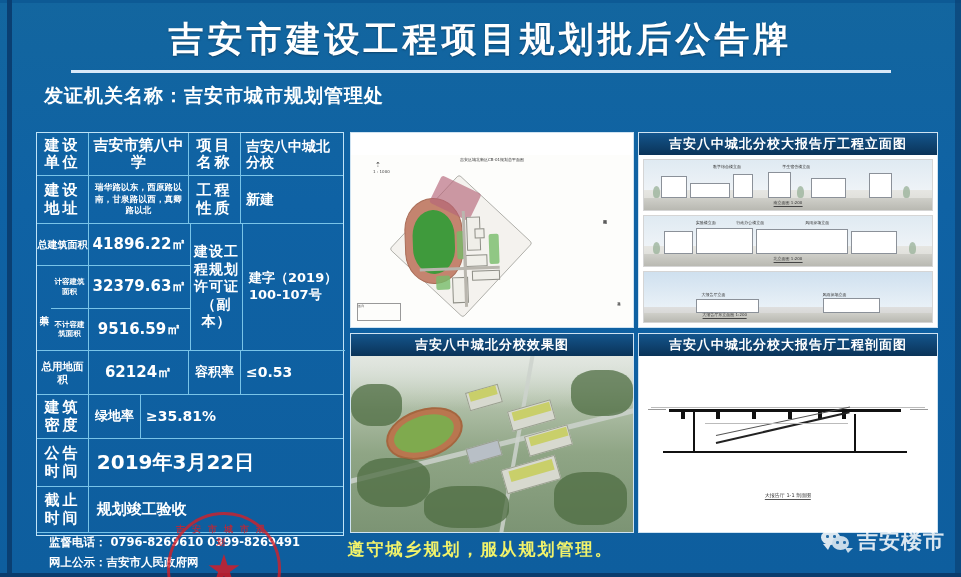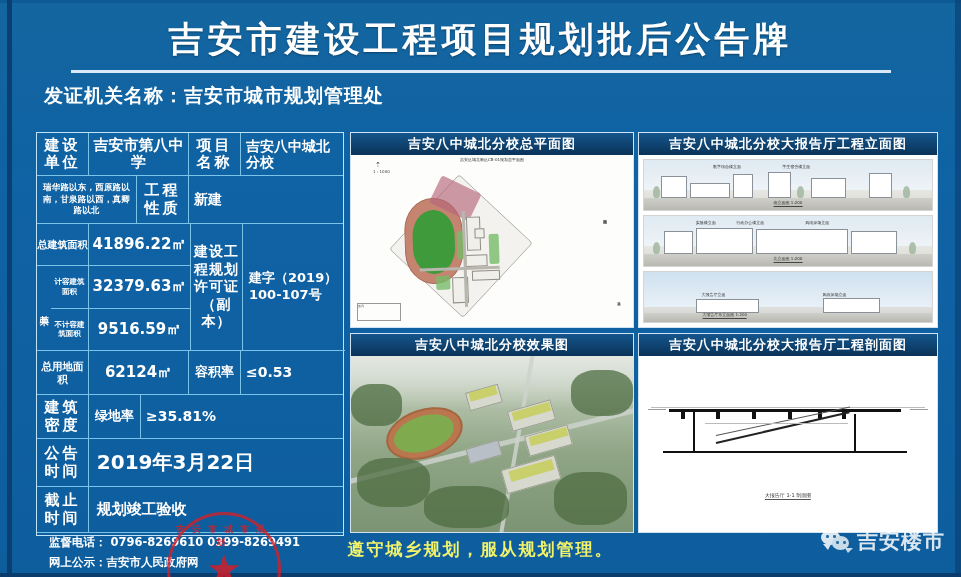--- a/index.html
+++ b/index.html
@@ -251,20 +251,21 @@
     <div id="info-table">
 
       <div class="trow r1">
         <div class="cell lbl">建设单位</div>
         <div class="cell val">吉安市第八中学</div>
         <div class="cell lbl2">项目名称</div>
         <div class="cell val2">吉安八中城北分校</div>
       </div>
 
       <div class="trow r2">
+        <div class="cell lbl">建设地址</div>
         <div class="cell val tiny">瑞华路以东，西原路以南，甘泉路以西，真卿路以北</div>
         <div class="cell lbl2">工程性质</div>
         <div class="cell val2">新建</div>
       </div>
 
       <div class="area-block">
         <div class="area-left">
           <div class="area-row">
             <div class="area-lbl">总建筑面积</div>
             <div class="area-val">41896.22㎡</div>
@@ -320,21 +321,20 @@
 
     <div id="seal">
       <div class="seal-top">吉安市城市规划</div>
       <div class="star">★</div>
 
     </div>
 
     <div id="panels">
 
       <div class="panel tl">
-        <div class="p-title">吉安八中城北分校总平面图</div>
         <div class="p-body">
           <div class="siteplan">
             <div class="sp-head">吉安区城北新区CB-01规划总平面图</div>
             <div class="sp-north">⇡</div>
             <div class="sp-scale">1：1000</div>
             <div class="sp-plot">
               <div class="sp-ring"></div>
               <div class="sp-boundary"></div>
               <div class="sp-track"></div>
               <div class="sp-field"></div>

